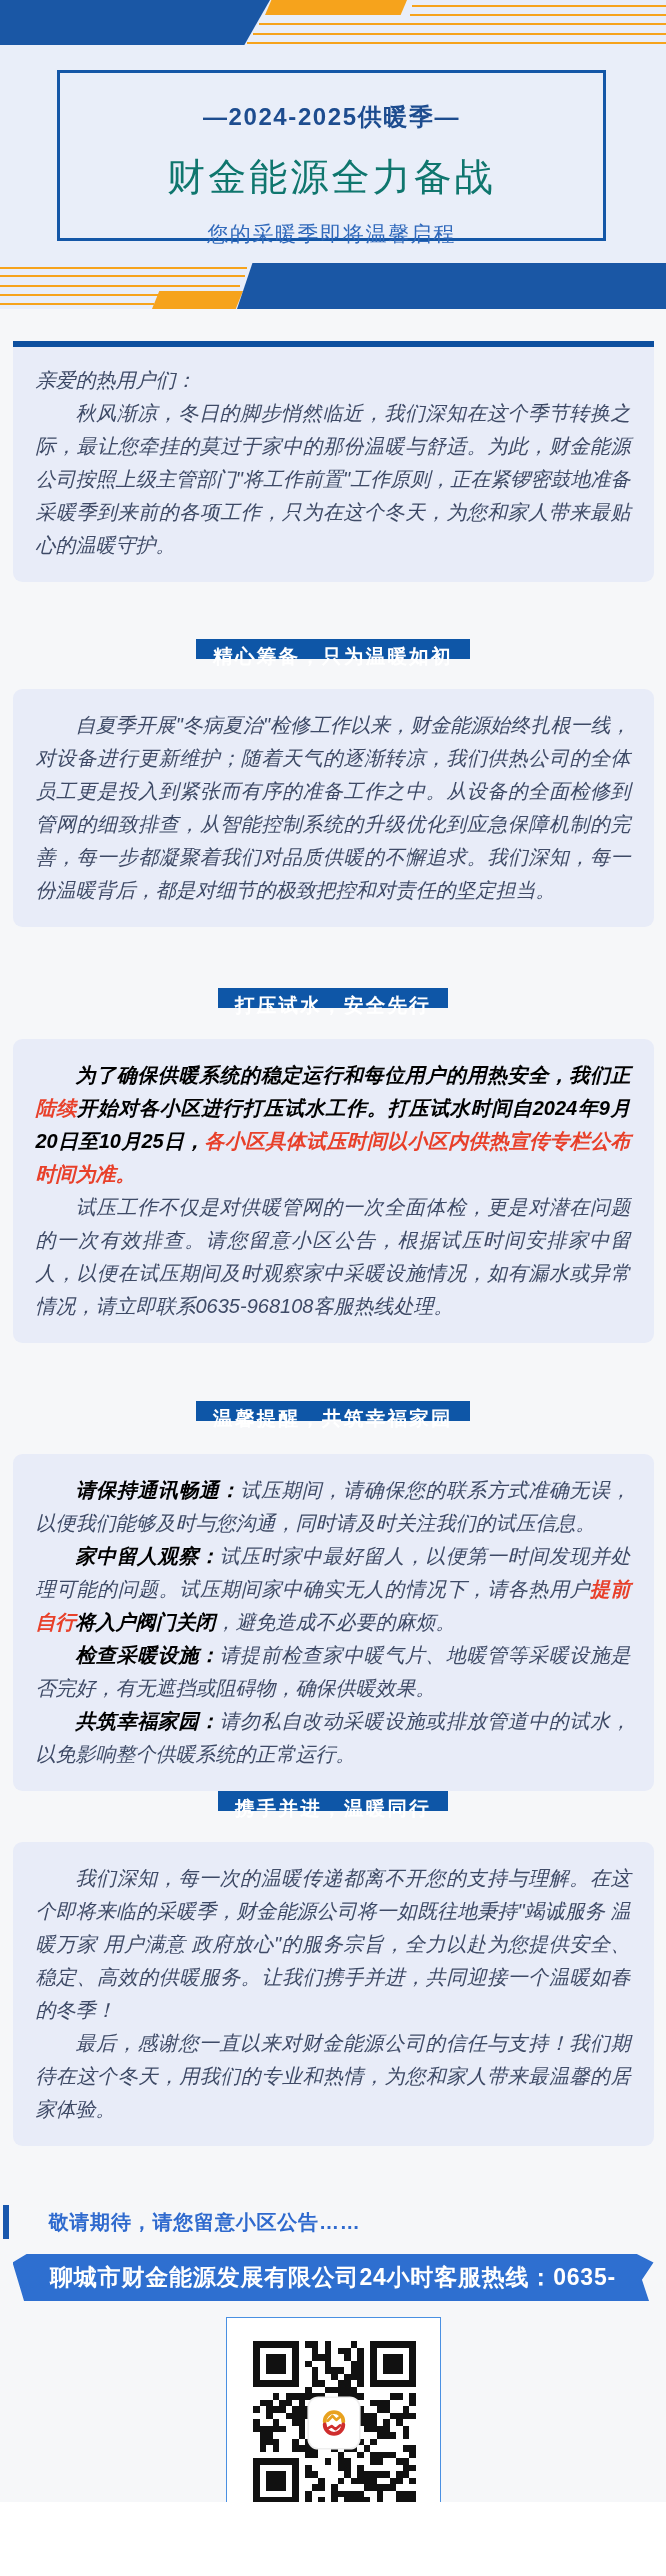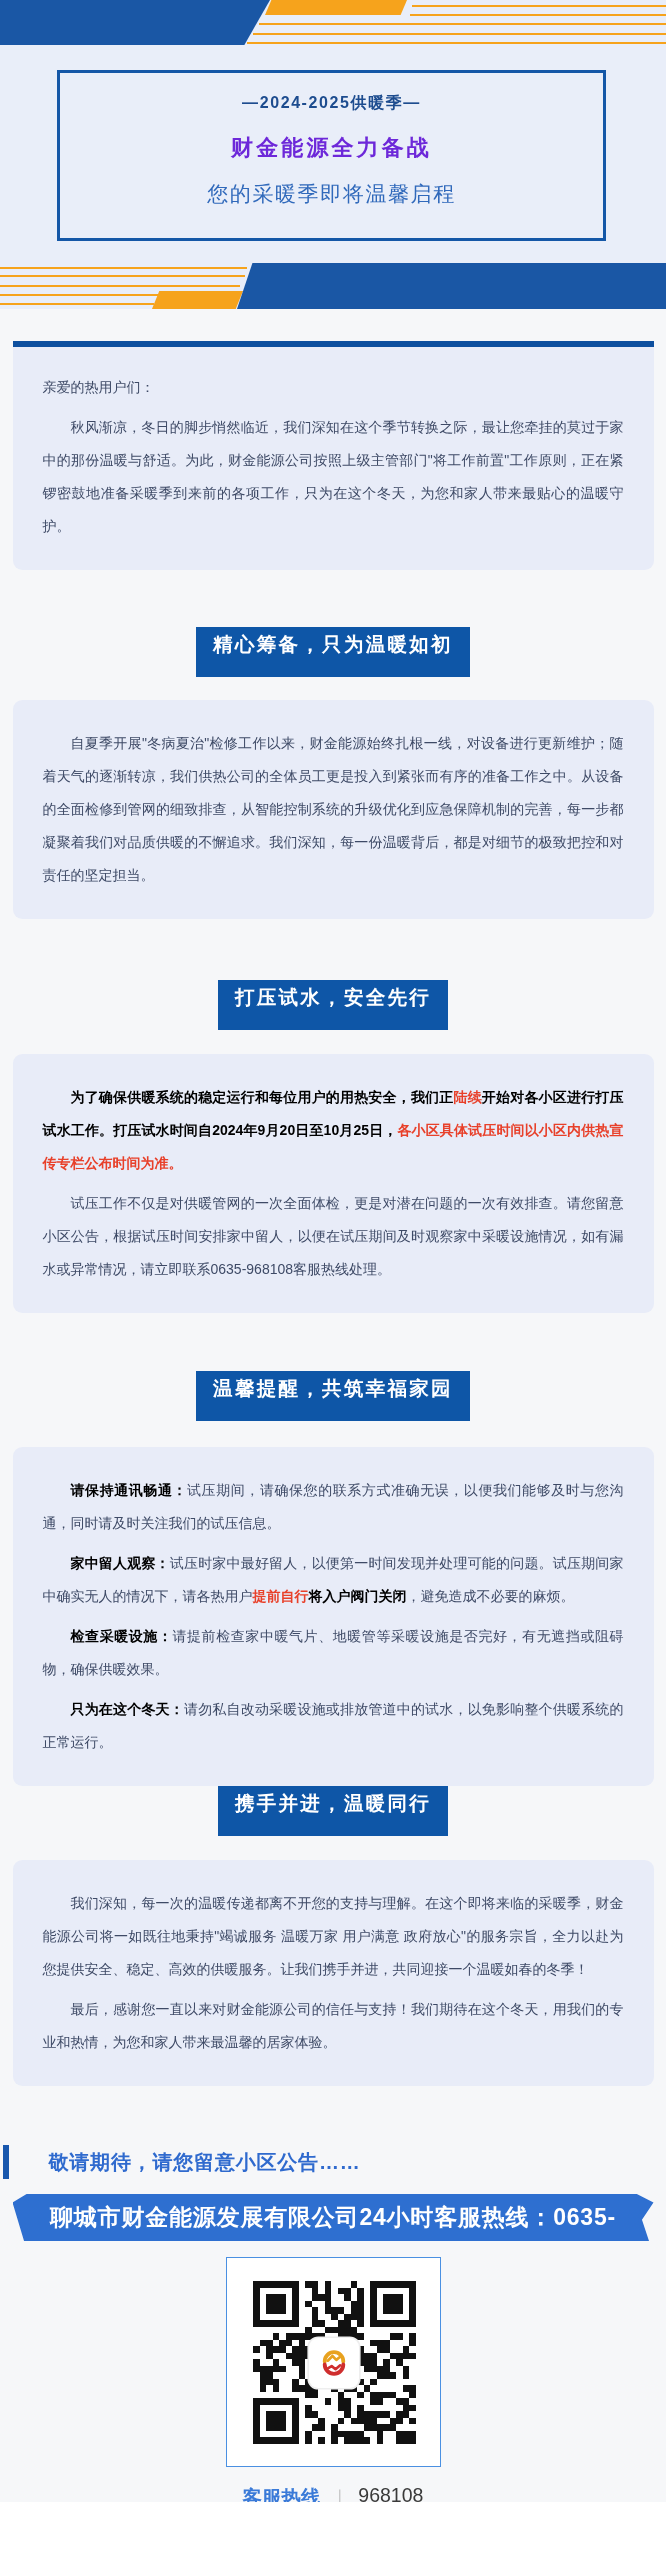--- a/index.html
+++ b/index.html
@@ -30,44 +30,44 @@
   .bs3{top:285px;width:240px;}
   .bs4{top:294px;width:160px;}
   .bs5{top:303px;width:154px;}
   .deco-orange-br{left:152px;top:291px;width:91px;height:18px;background:#f6a31c;
     clip-path:polygon(8% 0,100% 0,92% 100%,0 100%);}
   .deco-blue-br{left:237px;top:263px;width:429px;height:46px;background:#1a57a5;
     clip-path:polygon(3.6% 0,100% 0,100% 100%,0 100%);}
 
   .banner-box{position:absolute;left:57px;top:70px;width:549px;height:171px;
     border:3.1px solid #1457a7;box-sizing:border-box;text-align:center;}
-  .banner-line1{margin-top:20px;font-size:16px;font-weight:bold;color:#1d4c8f;letter-spacing:1.6px;}
-  .banner-line2{margin-top:18.7px;font-size:22px;font-weight:700;color:#6d28d9;letter-spacing:3.1px;}
+  .banner-line1{margin-top:28px;font-size:24px;font-weight:bold;color:#1d4c8f;letter-spacing:1.6px;}
+  .banner-line2{margin-top:18.7px;font-size:38px;font-weight:400;color:#0f766e;letter-spacing:3.1px;}
   .banner-line3{margin-top:17px;font-size:21px;font-weight:500;color:#3069bb;letter-spacing:1.6px;}
 
   
   .content{padding:0 12.5px;}
   .card{background:#e8ecf8;border-radius:9.3px;}
   .card-body{padding:20px 23px;}
-  .para{margin:7px;font-size:14px;line-height:33px;color:#3e4a66;text-align:justify;}
+  .para{margin:0;font-size:20px;line-height:33px;color:#3e4a66;text-align:justify;font-style:italic;}
   .para.indent{text-indent:2em;}
   .sg-b{font-weight:bold;color:#000000;}
   .sg-r{font-weight:bold;color:#e8402a;}
 
   .intro-card{margin-top:32px;border-radius:0 0 9.3px 9.3px;}
   .intro-topbar{height:6.2px;background:#0d4f9f;}
   .intro-card .card-body{padding:17px 23px 20px;}
 
   .badge-row{text-align:center;}
   .badge-row.b1{margin-top:57px;}
   .badge-row.b2{margin-top:61px;}
   .badge-row.b3{margin-top:58px;}
   .badge-row.b4{}
   .badge{display:inline-block;background:#0e56a7;color:#ffffff;font-size:19.5px;
-    font-weight:bold;line-height:34px;height:50px;padding:0 17px;letter-spacing:2.3px;}
+    font-weight:bold;line-height:34px;height:20px;padding:0 17px;letter-spacing:2.3px;}
 
   .card.c2{margin-top:22.6px;}
   .card.c3{margin-top:24px;}
   .card.c4{margin-top:26px;}
   .card.c5{margin-top:24px;}
 
   
   .expect{position:relative;margin-top:58px;height:37px;}
   .expect-bar{position:absolute;left:-10px;top:1.6px;width:6.2px;height:34px;background:#1857ad;}
   .expect-text{position:absolute;left:36px;top:5.4px;font-size:20px;font-weight:600;color:#2f6ace;letter-spacing:0.8px;}
@@ -144,21 +144,21 @@
           <p class="para indent"><span>试压工作不仅是对供暖管网的一次全面体检，更是对潜在问题的一次有效排查。请您留意小区公告，根据试压时间安排家中留人，以便在试压期间及时观察家中采暖设施情况，如有漏水或异常情况，请立即联系0635-968108客服热线处理。</span></p>
         </div>
     </section>
 
     <div class="badge-row b3"><span class="badge">温馨提醒，共筑幸福家园</span></div>
     <section class="card c4">
       <div class="card-body">
           <p class="para indent"><span class="sg-b">请保持通讯畅通：</span><span>试压期间，请确保您的联系方式准确无误，以便我们能够及时与您沟通，同时请及时关注我们的试压信息。</span></p>
           <p class="para indent"><span class="sg-b">家中留人观察：</span><span>试压时家中最好留人，以便第一时间发现并处理可能的问题。试压期间家中确实无人的情况下，请各热用户</span><span class="sg-r">提前自行</span><span class="sg-b">将入户阀门关闭</span><span>，避免造成不必要的麻烦。</span></p>
           <p class="para indent"><span class="sg-b">检查采暖设施：</span><span>请提前检查家中暖气片、地暖管等采暖设施是否完好，有无遮挡或阻碍物，确保供暖效果。</span></p>
-          <p class="para indent"><span class="sg-b">只为在这个冬天：</span><span>请勿私自改动采暖设施或排放管道中的试水，以免影响整个供暖系统的正常运行。</span></p>
+          <p class="para indent"><span class="sg-b">共筑幸福家园：</span><span>请勿私自改动采暖设施或排放管道中的试水，以免影响整个供暖系统的正常运行。</span></p>
         </div>
     </section>
 
     <div class="badge-row b4"><span class="badge">携手并进，温暖同行</span></div>
     <section class="card c5">
       <div class="card-body">
           <p class="para indent"><span>我们深知，每一次的温暖传递都离不开您的支持与理解。在这个即将来临的采暖季，财金能源公司将一如既往地秉持"竭诚服务 温暖万家 用户满意 政府放心"的服务宗旨，全力以赴为您提供安全、稳定、高效的供暖服务。让我们携手并进，共同迎接一个温暖如春的冬季！</span></p>
           <p class="para indent"><span>最后，感谢您一直以来对财金能源公司的信任与支持！我们期待在这个冬天，用我们的专业和热情，为您和家人带来最温馨的居家体验。</span></p>
         </div>
     </section>

